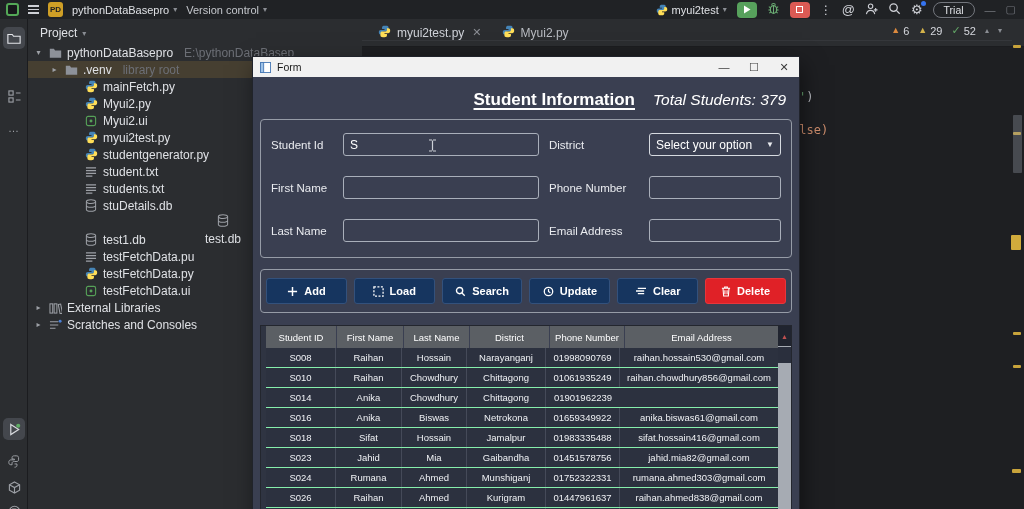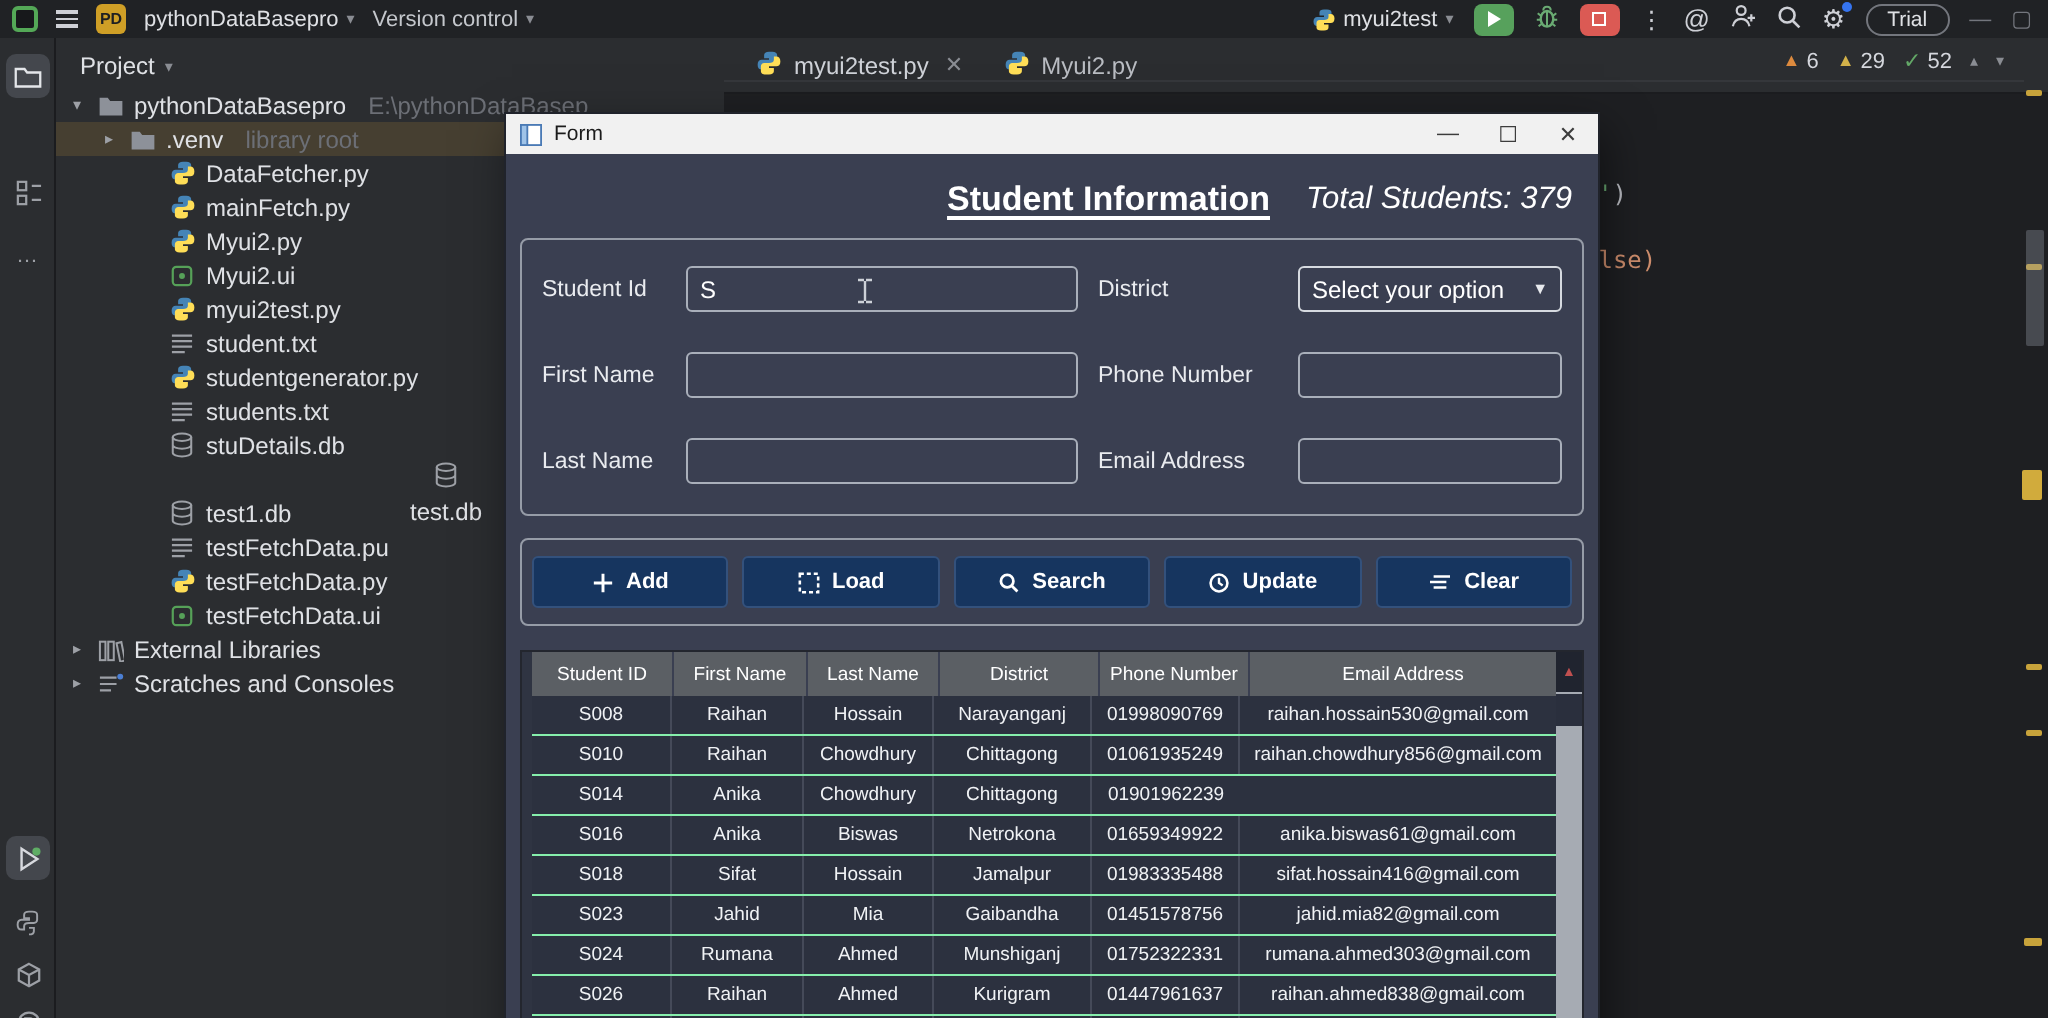--- a/index.html
+++ b/index.html
@@ -245,74 +245,65 @@
           <span>.venv</span>
           <span class="extra">library root</span>
         </div>
         <div class="tree-row" style="padding-left: 56px;">
           <span class="t-ico">
             <svg width="13" height="13" viewBox="0 0 16 16">
               <path fill="#4584b6" d="M8 1C6 1 5 1.8 5 3v2h3v1H3.5C2 6 1 7 1 9s1 3 2.5 3H5v-2c0-1.5 1.2-2 3-2h3c1 0 2-.8 2-2V3c0-1.2-1-2-3-2z"></path>
               <path fill="#ffde57" d="M8 15c2 0 3-.8 3-2v-2H8v-1h4.5c1.5 0 2.5-1 2.5-3s-1-3-2.5-3H11v2c0 1.5-1.2 2-3 2H5c-1 0-2 .8-2 2v3c0 1.2 1 2 3 2z"></path>
             </svg>
           </span>
-          <span>DataFetcher.py</span>
+          <span>mainFetch.py</span>
         </div>
         <div class="tree-row" style="padding-left: 56px;">
           <span class="t-ico">
             <svg width="13" height="13" viewBox="0 0 16 16">
               <path fill="#4584b6" d="M8 1C6 1 5 1.8 5 3v2h3v1H3.5C2 6 1 7 1 9s1 3 2.5 3H5v-2c0-1.5 1.2-2 3-2h3c1 0 2-.8 2-2V3c0-1.2-1-2-3-2z"></path>
               <path fill="#ffde57" d="M8 15c2 0 3-.8 3-2v-2H8v-1h4.5c1.5 0 2.5-1 2.5-3s-1-3-2.5-3H11v2c0 1.5-1.2 2-3 2H5c-1 0-2 .8-2 2v3c0 1.2 1 2 3 2z"></path>
             </svg>
           </span>
-          <span>mainFetch.py</span>
+          <span>Myui2.py</span>
+        </div>
+        <div class="tree-row" style="padding-left: 56px;">
+          <span class="t-ico">
+            <svg width="12" height="12" viewBox="0 0 13 13">
+              <rect x="1.5" y="1.5" width="10" height="10" rx="2" fill="none" stroke="#56a158" stroke-width="1.2"></rect>
+              <circle cx="6.5" cy="6.5" r="1.6" fill="#56a158"></circle>
+            </svg>
+          </span>
+          <span>Myui2.ui</span>
         </div>
         <div class="tree-row" style="padding-left: 56px;">
           <span class="t-ico">
             <svg width="13" height="13" viewBox="0 0 16 16">
               <path fill="#4584b6" d="M8 1C6 1 5 1.8 5 3v2h3v1H3.5C2 6 1 7 1 9s1 3 2.5 3H5v-2c0-1.5 1.2-2 3-2h3c1 0 2-.8 2-2V3c0-1.2-1-2-3-2z"></path>
               <path fill="#ffde57" d="M8 15c2 0 3-.8 3-2v-2H8v-1h4.5c1.5 0 2.5-1 2.5-3s-1-3-2.5-3H11v2c0 1.5-1.2 2-3 2H5c-1 0-2 .8-2 2v3c0 1.2 1 2 3 2z"></path>
             </svg>
           </span>
-          <span>Myui2.py</span>
-        </div>
-        <div class="tree-row" style="padding-left: 56px;">
-          <span class="t-ico">
-            <svg width="12" height="12" viewBox="0 0 13 13">
-              <rect x="1.5" y="1.5" width="10" height="10" rx="2" fill="none" stroke="#56a158" stroke-width="1.2"></rect>
-              <circle cx="6.5" cy="6.5" r="1.6" fill="#56a158"></circle>
-            </svg>
-          </span>
-          <span>Myui2.ui</span>
+          <span>myui2test.py</span>
         </div>
         <div class="tree-row" style="padding-left: 56px;">
           <span class="t-ico">
             <svg width="13" height="13" viewBox="0 0 16 16">
               <path fill="#4584b6" d="M8 1C6 1 5 1.8 5 3v2h3v1H3.5C2 6 1 7 1 9s1 3 2.5 3H5v-2c0-1.5 1.2-2 3-2h3c1 0 2-.8 2-2V3c0-1.2-1-2-3-2z"></path>
               <path fill="#ffde57" d="M8 15c2 0 3-.8 3-2v-2H8v-1h4.5c1.5 0 2.5-1 2.5-3s-1-3-2.5-3H11v2c0 1.5-1.2 2-3 2H5c-1 0-2 .8-2 2v3c0 1.2 1 2 3 2z"></path>
             </svg>
           </span>
-          <span>myui2test.py</span>
+          <span>studentgenerator.py</span>
         </div>
         <div class="tree-row" style="padding-left: 56px;">
           <span class="t-ico">
             <svg width="12" height="11" viewBox="0 0 13 12">
               <path d="M1 2h11M1 5h11M1 8h11M1 11h7" stroke="#9da0a6" stroke-width="1.2"></path>
             </svg>
           </span>
           <span>student.txt</span>
-        </div>
-        <div class="tree-row" style="padding-left: 56px;">
-          <span class="t-ico">
-            <svg width="13" height="13" viewBox="0 0 16 16">
-              <path fill="#4584b6" d="M8 1C6 1 5 1.8 5 3v2h3v1H3.5C2 6 1 7 1 9s1 3 2.5 3H5v-2c0-1.5 1.2-2 3-2h3c1 0 2-.8 2-2V3c0-1.2-1-2-3-2z"></path>
-              <path fill="#ffde57" d="M8 15c2 0 3-.8 3-2v-2H8v-1h4.5c1.5 0 2.5-1 2.5-3s-1-3-2.5-3H11v2c0 1.5-1.2 2-3 2H5c-1 0-2 .8-2 2v3c0 1.2 1 2 3 2z"></path>
-            </svg>
-          </span>
-          <span>studentgenerator.py</span>
         </div>
         <div class="tree-row" style="padding-left: 56px;">
           <span class="t-ico">
             <svg width="12" height="11" viewBox="0 0 13 12">
               <path d="M1 2h11M1 5h11M1 8h11M1 11h7" stroke="#9da0a6" stroke-width="1.2"></path>
             </svg>
           </span>
           <span>students.txt</span>
         </div>
         <div class="tree-row" style="padding-left: 56px;">
@@ -530,20 +521,28 @@
           <span>Update</span>
         </button>
         <button class="btn">
           <span>
             <svg width="12" height="10" viewBox="0 0 13 11">
               <path d="M3 2.5h9M1 5.5h9M3 8.5h7" stroke="#fff" stroke-width="1.4"></path>
             </svg>
           </span>
           <span>Clear</span>
         </button>
+        <button class="btn danger">
+          <span>
+            <svg width="10" height="11" viewBox="0 0 11 12">
+              <path d="M1 2.5h9M4 2.5V1h3v1.5M2.2 2.5l.7 8.5h5.2l.7-8.5M4.3 4.5v4.5M6.7 4.5v4.5" fill="none" stroke="#fff" stroke-width="1.2"></path>
+            </svg>
+          </span>
+          <span>Delete</span>
+        </button>
       </div>
 
     <div class="tablewrap">
       <div class="rowhdr-strip"></div>
       <div class="tbl">
         <div class="thead" id="thead">
             <div class="th c0">Student ID</div>
             <div class="th c1">First Name</div>
             <div class="th c2">Last Name</div>
             <div class="th c3">District</div>

